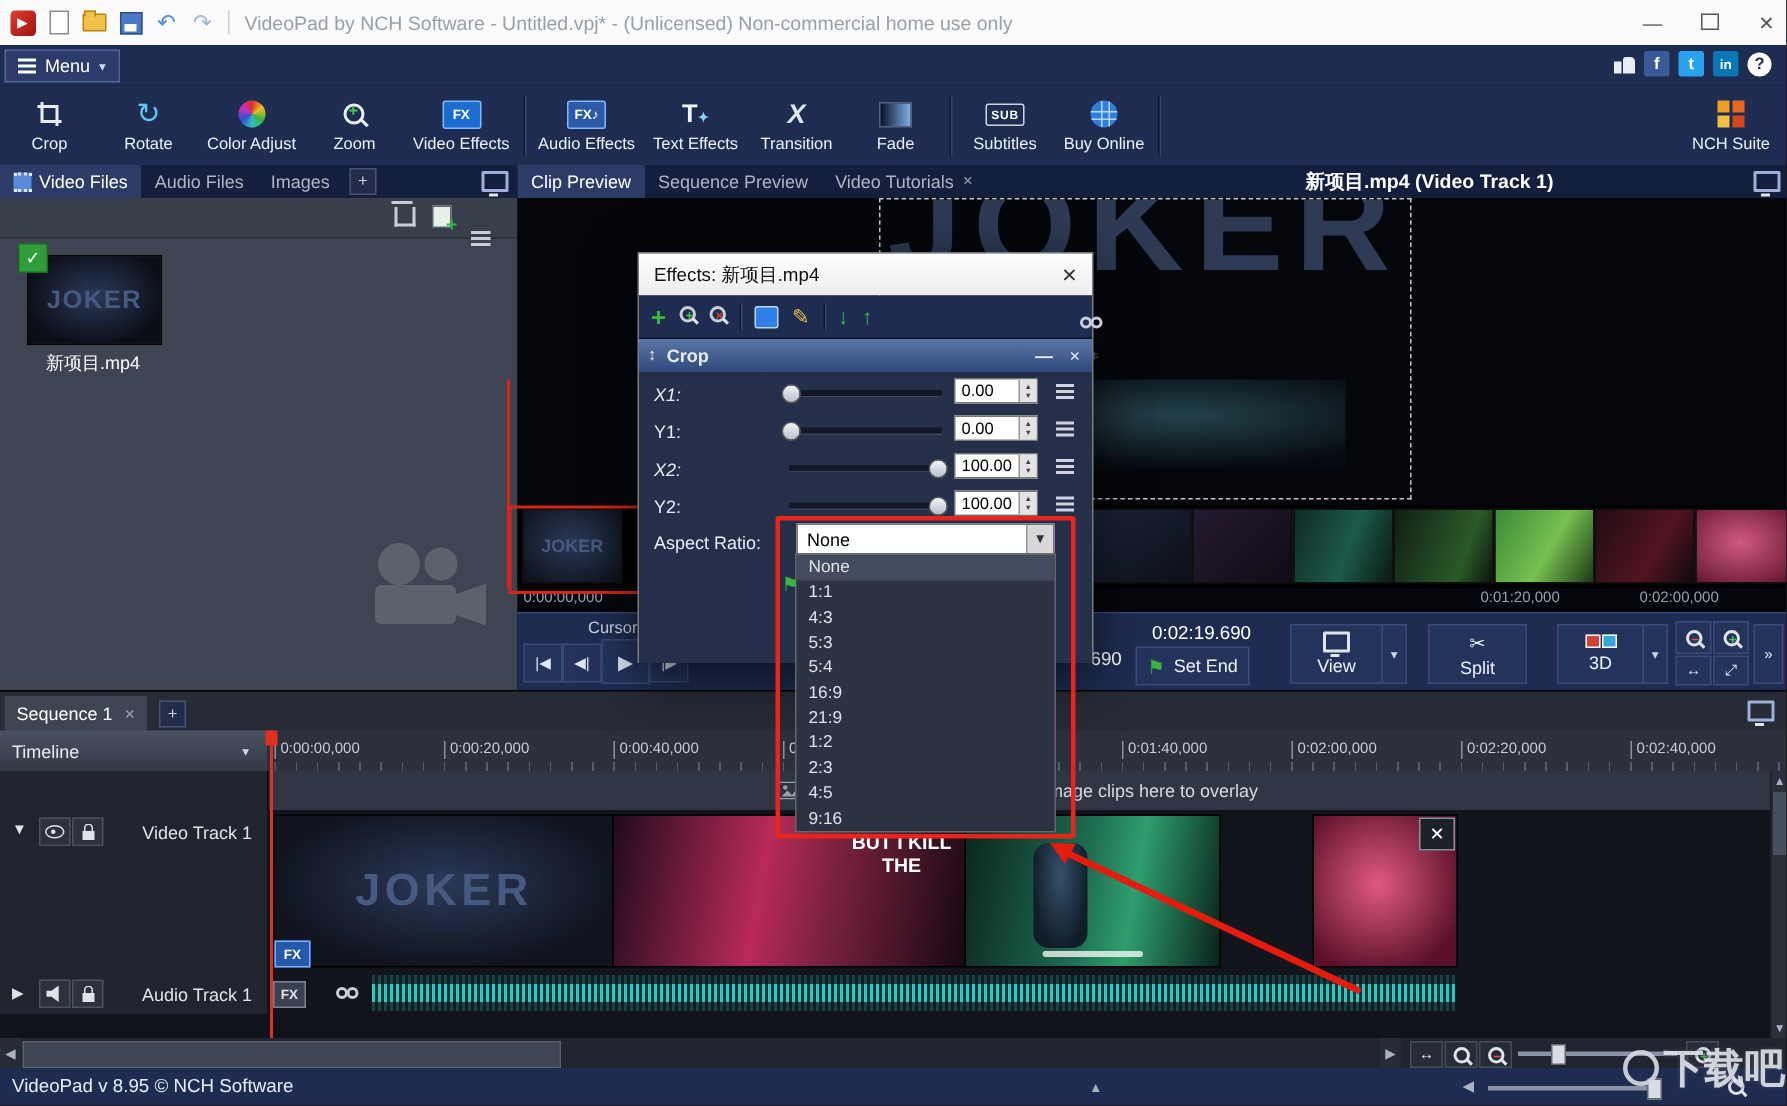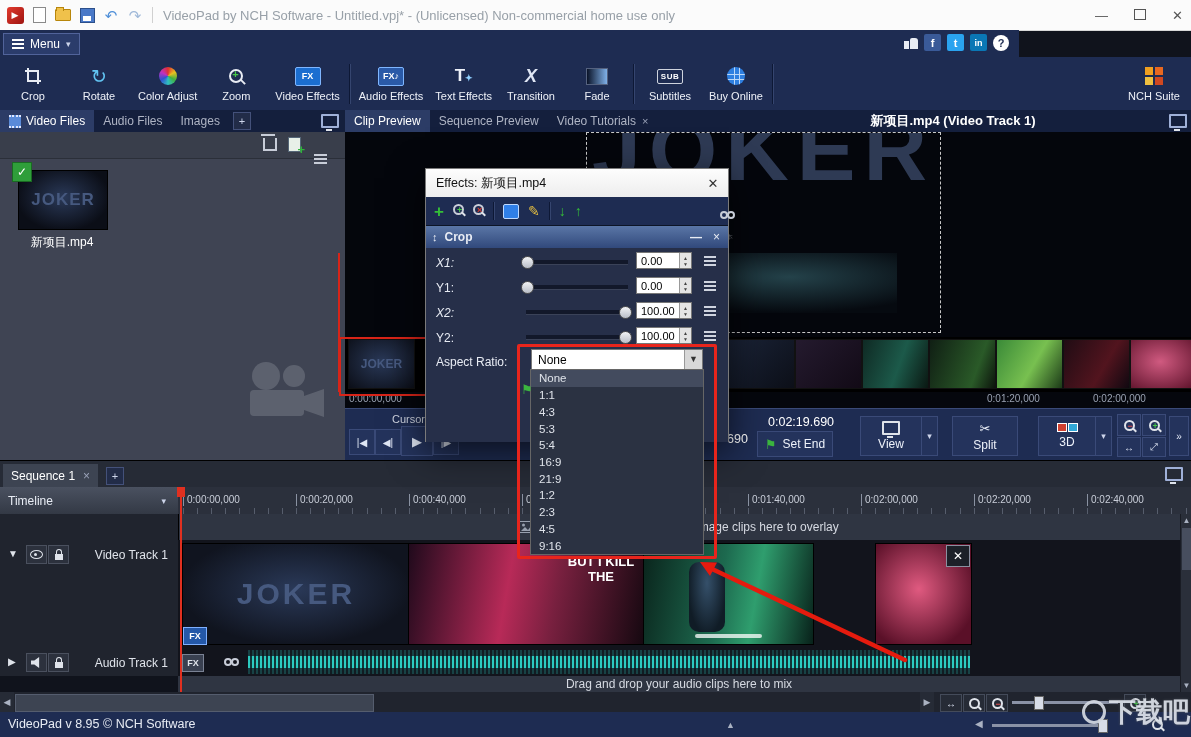--- a/index.html
+++ b/index.html
@@ -15,21 +15,21 @@
   .folder{width:14px;height:10px;background:#f0c14b;border:1px solid #b8860b;border-radius:1px;position:relative;}
   .folder::before{content:"";position:absolute;left:0;top:-3px;width:6px;height:3px;background:#f0c14b;border:1px solid #b8860b;border-bottom:none;}
   .floppy{width:13px;height:13px;background:#4a79c8;border:1px solid #2c4f8a;position:relative;}
   .floppy::after{content:"";position:absolute;left:2px;bottom:1px;width:8px;height:5px;background:#fff;}
   .uarr{color:#4f8fd8;font-size:15px;line-height:15px;}
   .rarr{color:#9fb8d8;font-size:15px;line-height:15px;}
   .win-controls{position:absolute;right:8px;top:0;height:30px;display:flex;align-items:center;gap:26px;color:#555;font-size:13px;}
   .win-controls span{cursor:default;}
   .maxbox{display:inline-block;width:10px;height:9px;border:1px solid #555;}
   
-  .ribbon{position:absolute;left:0;top:30px;width:1019px;height:27px;background:#1e2c52;}
+  .ribbon{position:absolute;left:0;top:30px;width:1191px;height:27px;background:#1e2c52;}
   .menu-btn{position:absolute;left:3px;top:3px;height:20px;padding:0 8px;background:#2b3c6b;border:1px solid #51639a;display:flex;align-items:center;gap:6px;font-size:12px;color:#fff;}
   .hamb{display:inline-block;width:12px;height:2px;background:#fff;box-shadow:0 4px 0 #fff,0 -4px 0 #fff;}
   .caret{font-size:9px;color:#cdd5ea;}
   .rtabs{position:absolute;left:84px;top:0;height:27px;display:flex;}
   .rtab{padding:0 16px;line-height:27px;color:#dde3f0;font-size:12px;}
   .rtab.active{background:#45557e;color:#fff;}
   .social{position:absolute;right:10px;top:4px;display:flex;gap:6px;align-items:center;}
   .sq{width:17px;height:17px;border-radius:2px;color:#fff;font-size:11px;font-weight:bold;display:flex;align-items:center;justify-content:center;}
   .like{width:14px;height:13px;position:relative;}
   .like::before{content:"";position:absolute;left:0;bottom:0;width:5px;height:8px;background:#e8ecf4;}
@@ -506,23 +506,20 @@
     <div style="position:absolute;left:768px;top:5px;width:22px;height:20px;background:#1c2028;border:1px solid #8a90a0;color:#fff;display:flex;align-items:center;justify-content:center;font-size:12px;">✕</div>
   </div>
 
   <div class="audiorow">
     <div class="fxbadge2" style="left:4px;top:6px;">FX</div>
     <div style="position:absolute;left:28px;top:8px;"><span class="spk"></span></div>
     <div style="position:absolute;left:46px;top:10px;"><span class="chain"></span></div>
     <div class="wave"></div>
   </div>
 
-  <div class="hintstrip" style="top:676px;height:16px;font-size:12px;">
-    <span>Drag and drop your audio clips here to mix</span>
-  </div>
 
   <div class="vscroll">
     <span class="sarrow" style="top:2px;">▲</span>
     <div class="vthumb"></div>
     <span class="sarrow" style="bottom:2px;">▼</span>
   </div>
 
   <div class="phtop"></div>
   <div class="playhead"></div>
   <div class="redline"></div>

